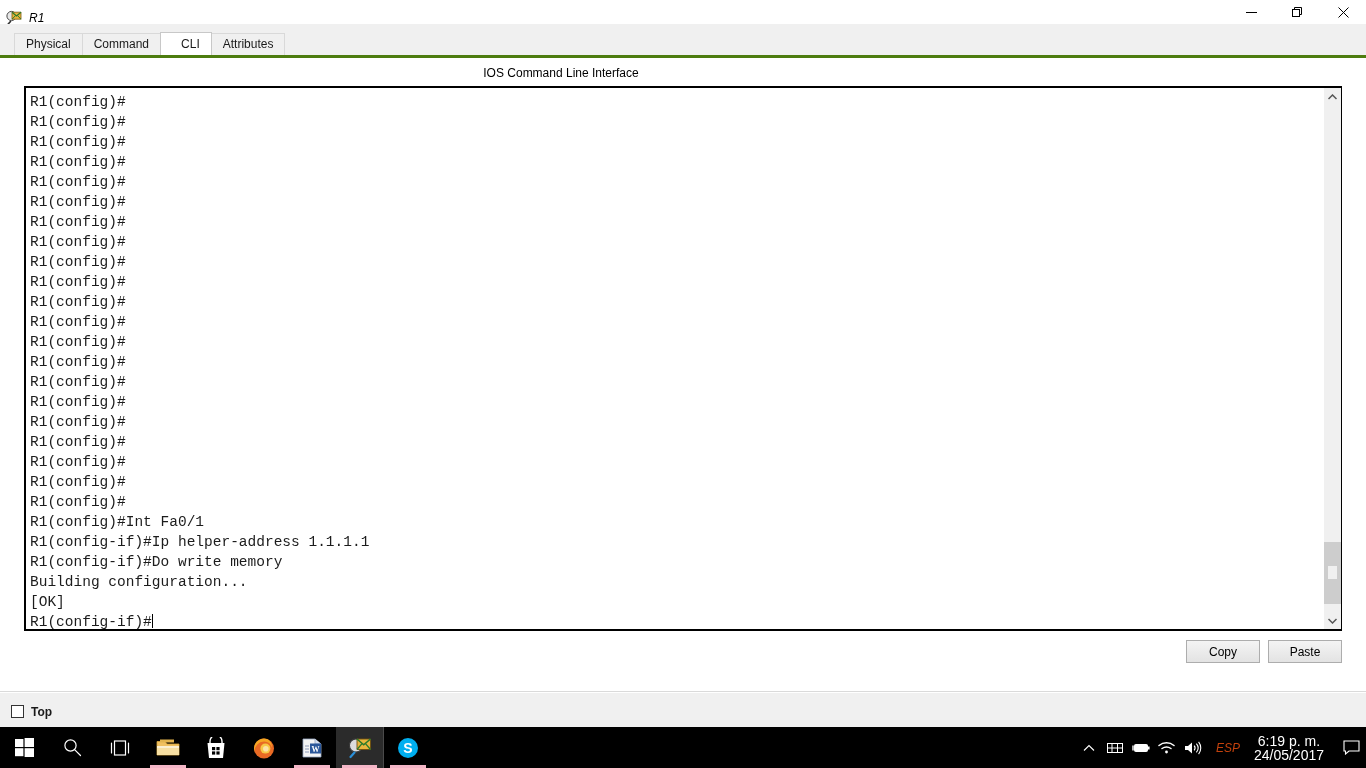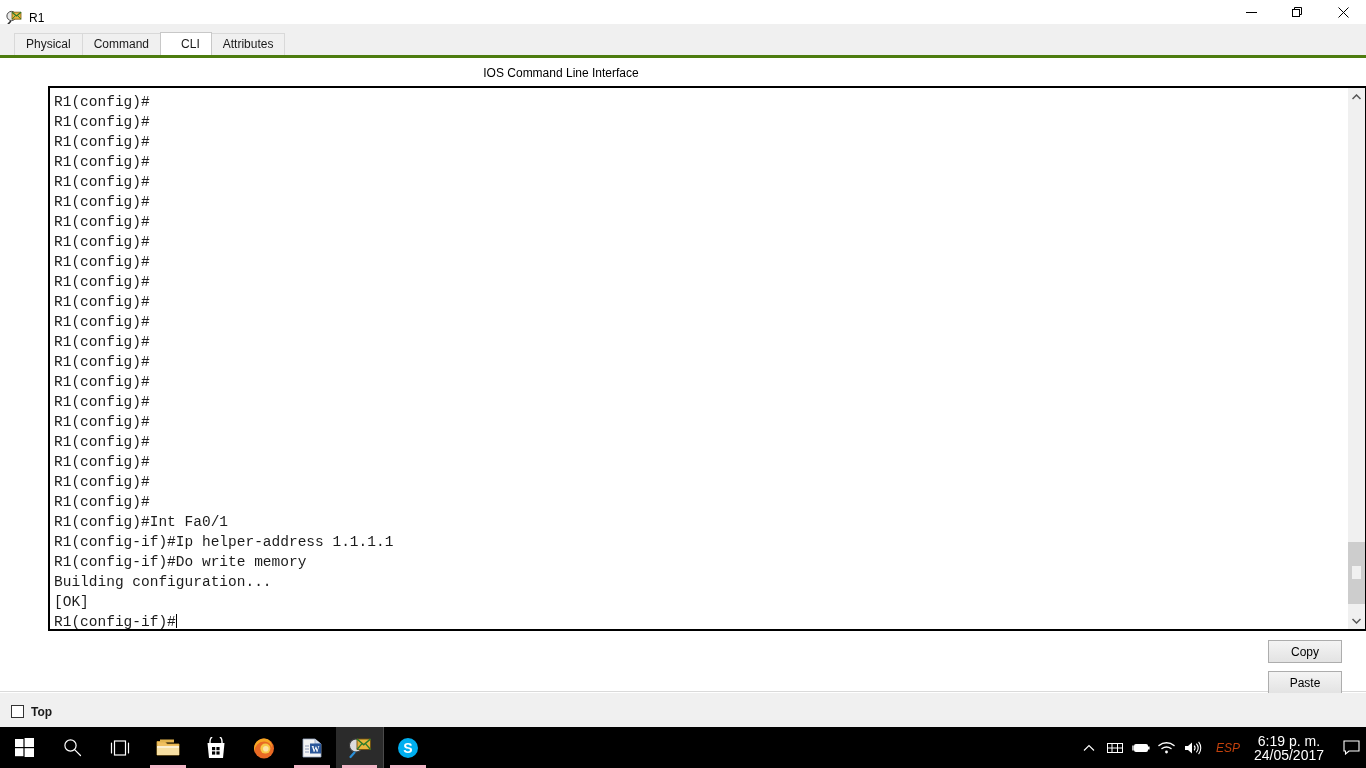--- a/index.html
+++ b/index.html
@@ -8,21 +8,21 @@
     overflow: hidden;
     background: #ffffff;
     font-family: "Liberation Sans", sans-serif;
   }
 
   
   #titlebar {
     position: absolute; top: 0; left: 0;
     width: 1366px; height: 36px;
     background: #ffffff;
-    display: flex; align-items: center;
+    display: flex; align-items: center; font-style: italic;
   }
   #app-icon {
     width: 16px; height: 16px; margin-left: 6px; margin-right: 7px;
     position: relative; flex: none;
   }
   #title-text {
     font-size: 12px; color: #000000; line-height: 1;
   }
   #win-controls {
     position: absolute; right: 0; top: 0;
@@ -76,21 +76,20 @@
   }
 
   
   #terminal {
     position: absolute;
     left: 24px; top: 28px;
     width: 1318px; height: 545px;
     border: 2px solid #000000;
     background: #ffffff;
     display: flex;
-    margin-left: 24px;
   }
   #term-text {
     flex: 1 1 auto;
     overflow: hidden;
     padding: 4px 0 0 4px;
     font-family: "Liberation Mono", "DejaVu Sans Mono", monospace;
     font-size: 14.5px;
     line-height: 20px;
     color: #1c1c1c;
     white-space: pre;
@@ -133,21 +132,21 @@
   #sb-grip {
     position: absolute; left: 4px; top: 24px;
     width: 9px; height: 13px;
     background: #f0f0f0;
   }
 
   
   #btnrow {
     position: absolute;
     right: 24px; top: 582px;
-    display: flex; gap: 8px; flex-direction: column;
+    display: flex; gap: 8px;
   }
   .gbtn {
     width: 74px; height: 23px;
     background: linear-gradient(#f4f4f4, #e3e3e3);
     border: 1px solid #adadad;
     font-size: 12px; color: #000;
     display: flex; align-items: center; justify-content: center;
   }
 
   

